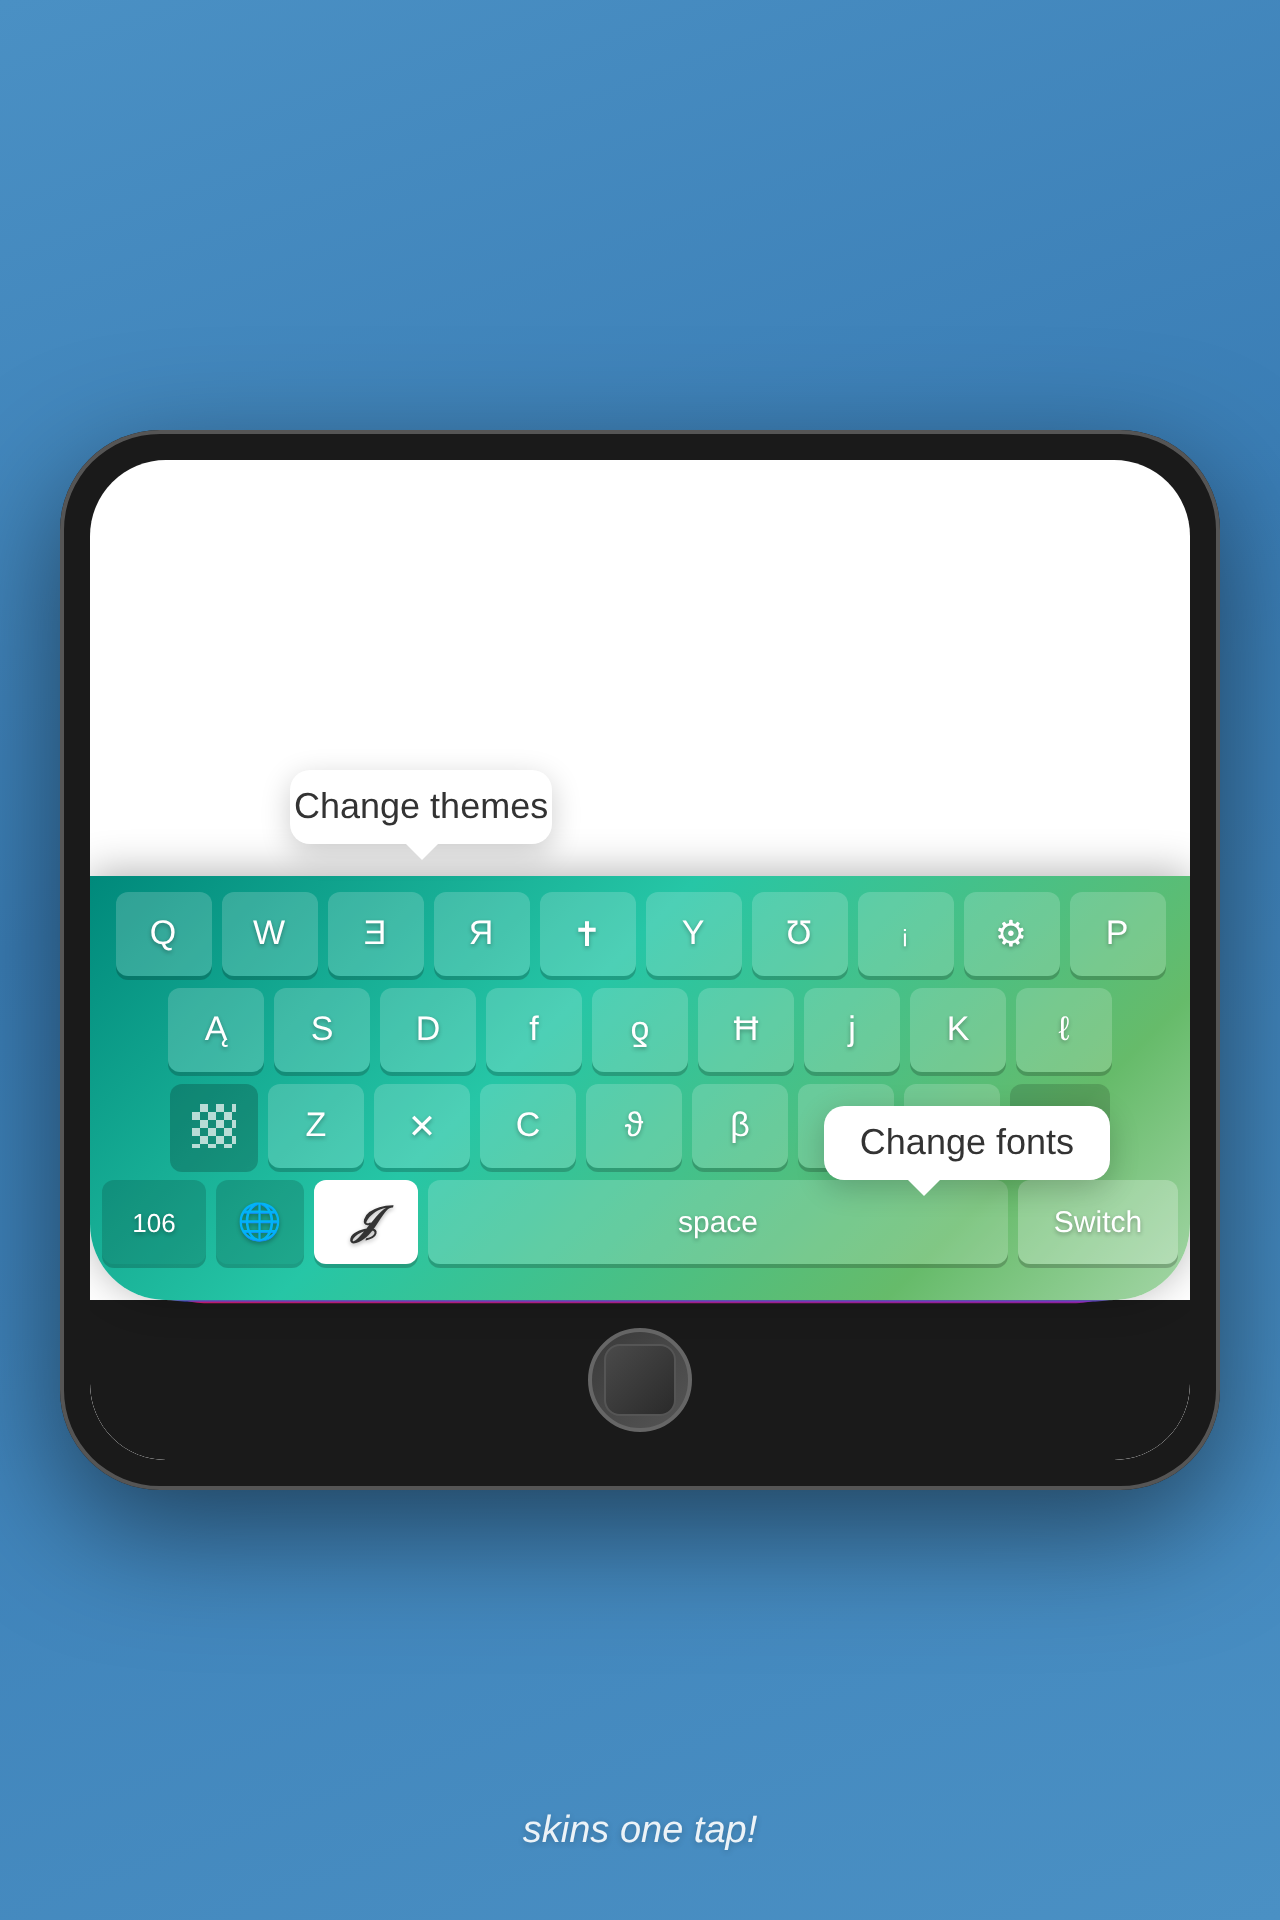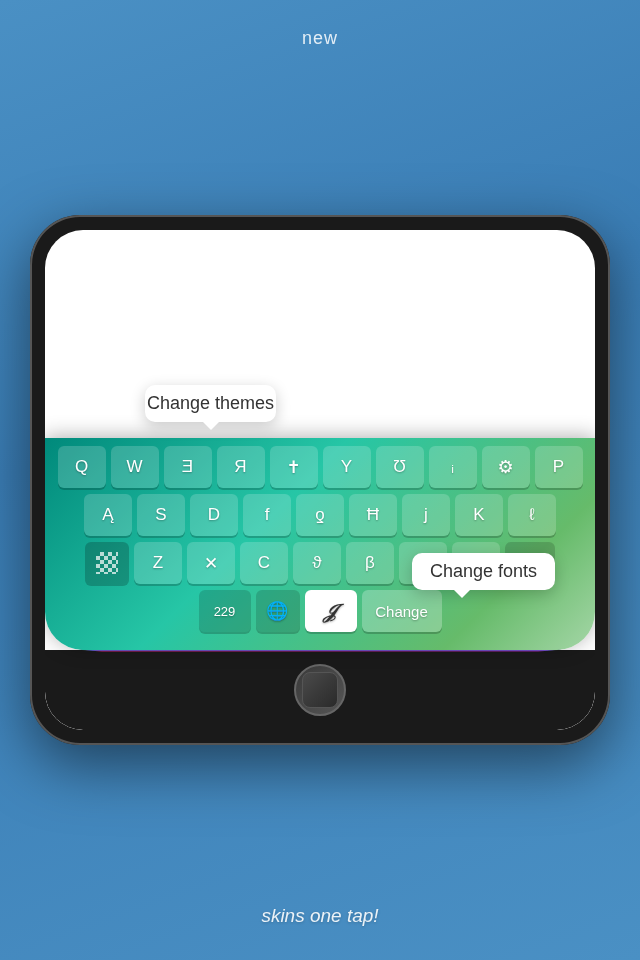--- a/index.html
+++ b/index.html
@@ -309,21 +309,20 @@
     .gear-symbol {
       font-size: 18px;
     }
   </style>
 </head>
 <body>
 
 <div class="bg"></div>
 
 <div class="top-section">
-  <p class="new-label">new</p>
 </div>
 
 <div class="phone-container">
   <div class="phone-frame">
     <div class="phone-inner">
 
       <div class="keyboard-stack">
 
         <div class="keyboard-bg-3"></div>
         <div class="keyboard-bg-2"></div>
@@ -364,24 +363,25 @@
             <div class="key">✕</div>
             <div class="key">C</div>
             <div class="key">ϑ</div>
             <div class="key">β</div>
             <div class="key">Ŋ</div>
             <div class="key">M</div>
             <div class="key key-backspace key-special">⌫</div>
           </div>
 
           <div class="keyboard-row">
-            <div class="key key-123 key-special">229</div>
+            <div class="key key-123 key-special">106</div>
             <div class="key key-globe key-special">🌐</div>
             <div class="key key-font" style="font-style:italic;">𝒥</div>
-            <div class="key key-search">Change</div>
+            <div class="key key-space">space</div>
+            <div class="key key-search">Switch</div>
           </div>
 
         </div>
 
         <div class="tooltip-change-themes">
           <span>Change themes</span>
         </div>
 
         <div class="tooltip-change-fonts">
           <span>Change fonts</span>

